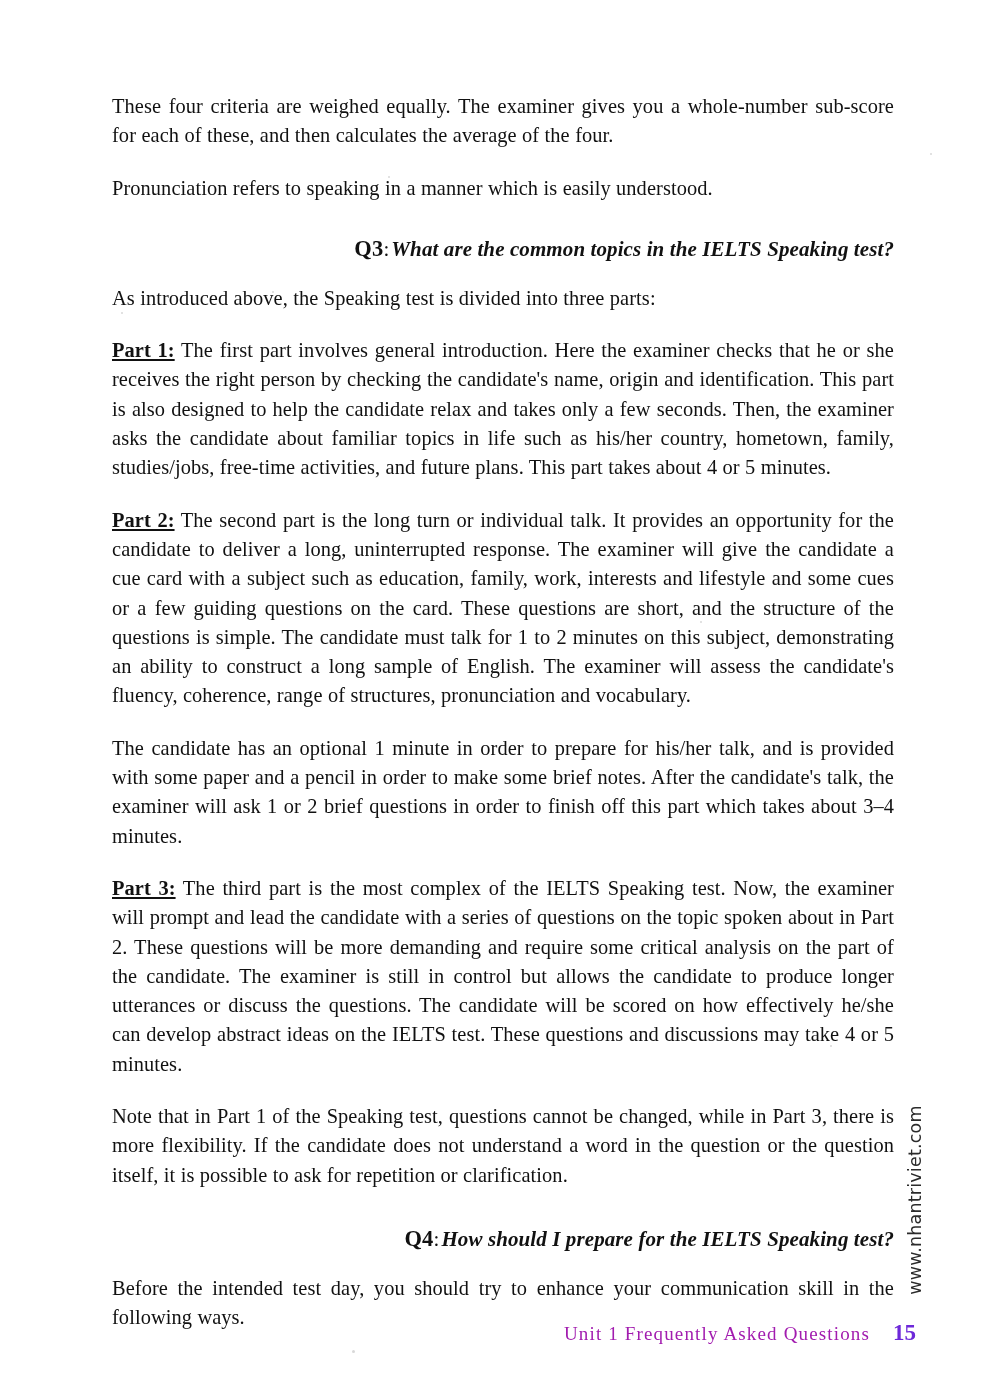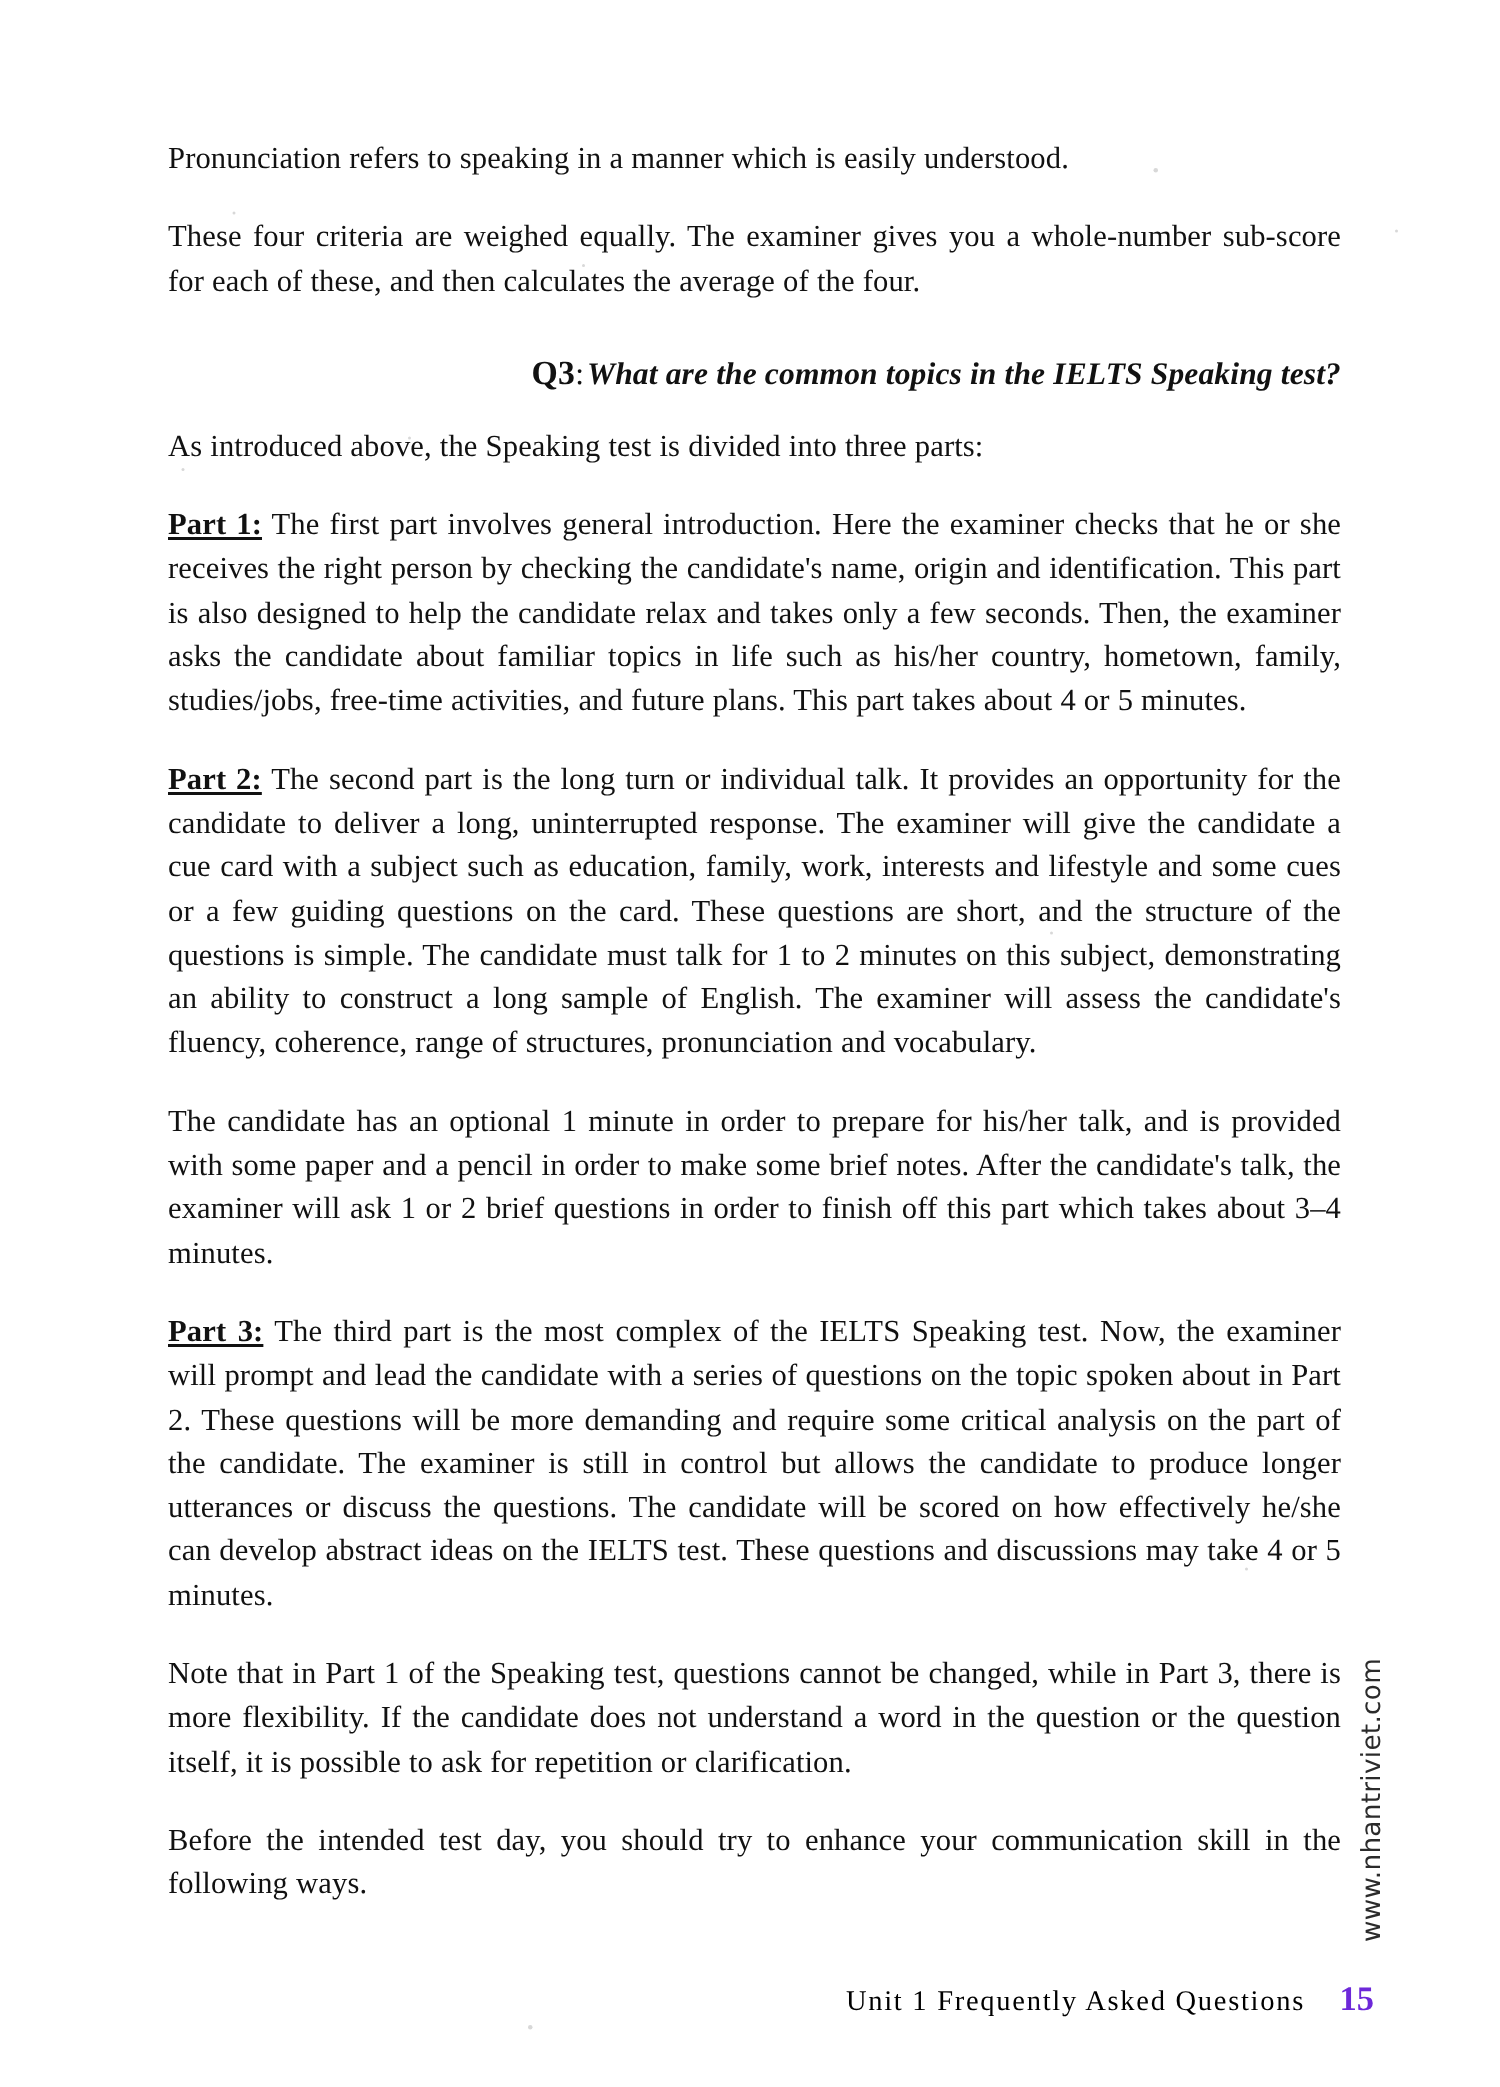--- a/index.html
+++ b/index.html
@@ -111,21 +111,21 @@
     top: 1320px;
     height: 34px;
     display: flex;
     align-items: baseline;
     justify-content: flex-end;
   }
   .footer .footer-title {
     font-family: "Liberation Serif", "DejaVu Serif", serif;
     font-size: 19px;
     letter-spacing: 1.15px;
-    color: #000000;
+    color: #a21caf;
     white-space: nowrap;
   }
   .footer .footer-page {
     font-family: "Liberation Serif", "DejaVu Serif", serif;
     font-weight: bold;
     font-size: 23px;
     margin-left: 18px;
     color: #6d28d9;
     min-width: 28px;
     text-align: right;
@@ -140,25 +140,25 @@
   }
 </style>
 </head>
 <body style="background: rgb(255, 255, 255); color: rgb(17, 17, 17);">
 
 <div class="page">
 
   <div class="text-column">
 
     <p class="para">
+      <span class="body-text">These four criteria are weighed equally. The examiner gives you a whole-number sub-score for each of these, and then calculates the average of the four.</span>
+    </p>
+
+    <p class="para">
       <span class="body-text">Pronunciation refers to speaking in a manner which is easily understood.</span>
-    </p>
-
-    <p class="para">
-      <span class="body-text">These four criteria are weighed equally. The examiner gives you a whole-number sub-score for each of these, and then calculates the average of the four.</span>
     </p>
 
     <h2 class="q-heading gap-before-q3">
       <span class="q-num">Q3</span><span class="q-colon">:</span><span class="q-text">What are the common topics in the IELTS Speaking test?</span>
     </h2>
 
     <p class="para">
       <span class="body-text">As introduced above, the Speaking test is divided into three parts:</span>
     </p>
 
@@ -175,20 +175,23 @@
     </p>
 
     <p class="para">
       <span class="label-bold">Part 3:</span><span class="body-text"> The third part is the most complex of the IELTS Speaking test. Now, the examiner will prompt and lead the candidate with a series of questions on the topic spoken about in Part 2. These questions will be more demanding and require some critical analysis on the part of the candidate. The examiner is still in control but allows the candidate to produce longer utterances or discuss the questions. The candidate will be scored on how effectively he/she can develop abstract ideas on the IELTS test. These questions and discussions may take 4 or 5 minutes.</span>
     </p>
 
     <p class="para">
       <span class="body-text">Note that in Part 1 of the Speaking test, questions cannot be changed, while in Part 3, there is more flexibility. If the candidate does not understand a word in the question or the question itself, it is possible to ask for repetition or clarification.</span>
     </p>
 
+    <h2 class="q-heading gap-before-q4">
+      <span class="q-num">Q4</span><span class="q-colon">:</span><span class="q-text">How should I prepare for the IELTS Speaking test?</span>
+    </h2>
 
     <p class="para">
       <span class="body-text">Before the intended test day, you should try to enhance your communication skill in the following ways.</span>
     </p>
 
   </div>
 
   <div class="watermark">
     <span class="wm-text">www.nhantriviet.com</span>
   </div>

